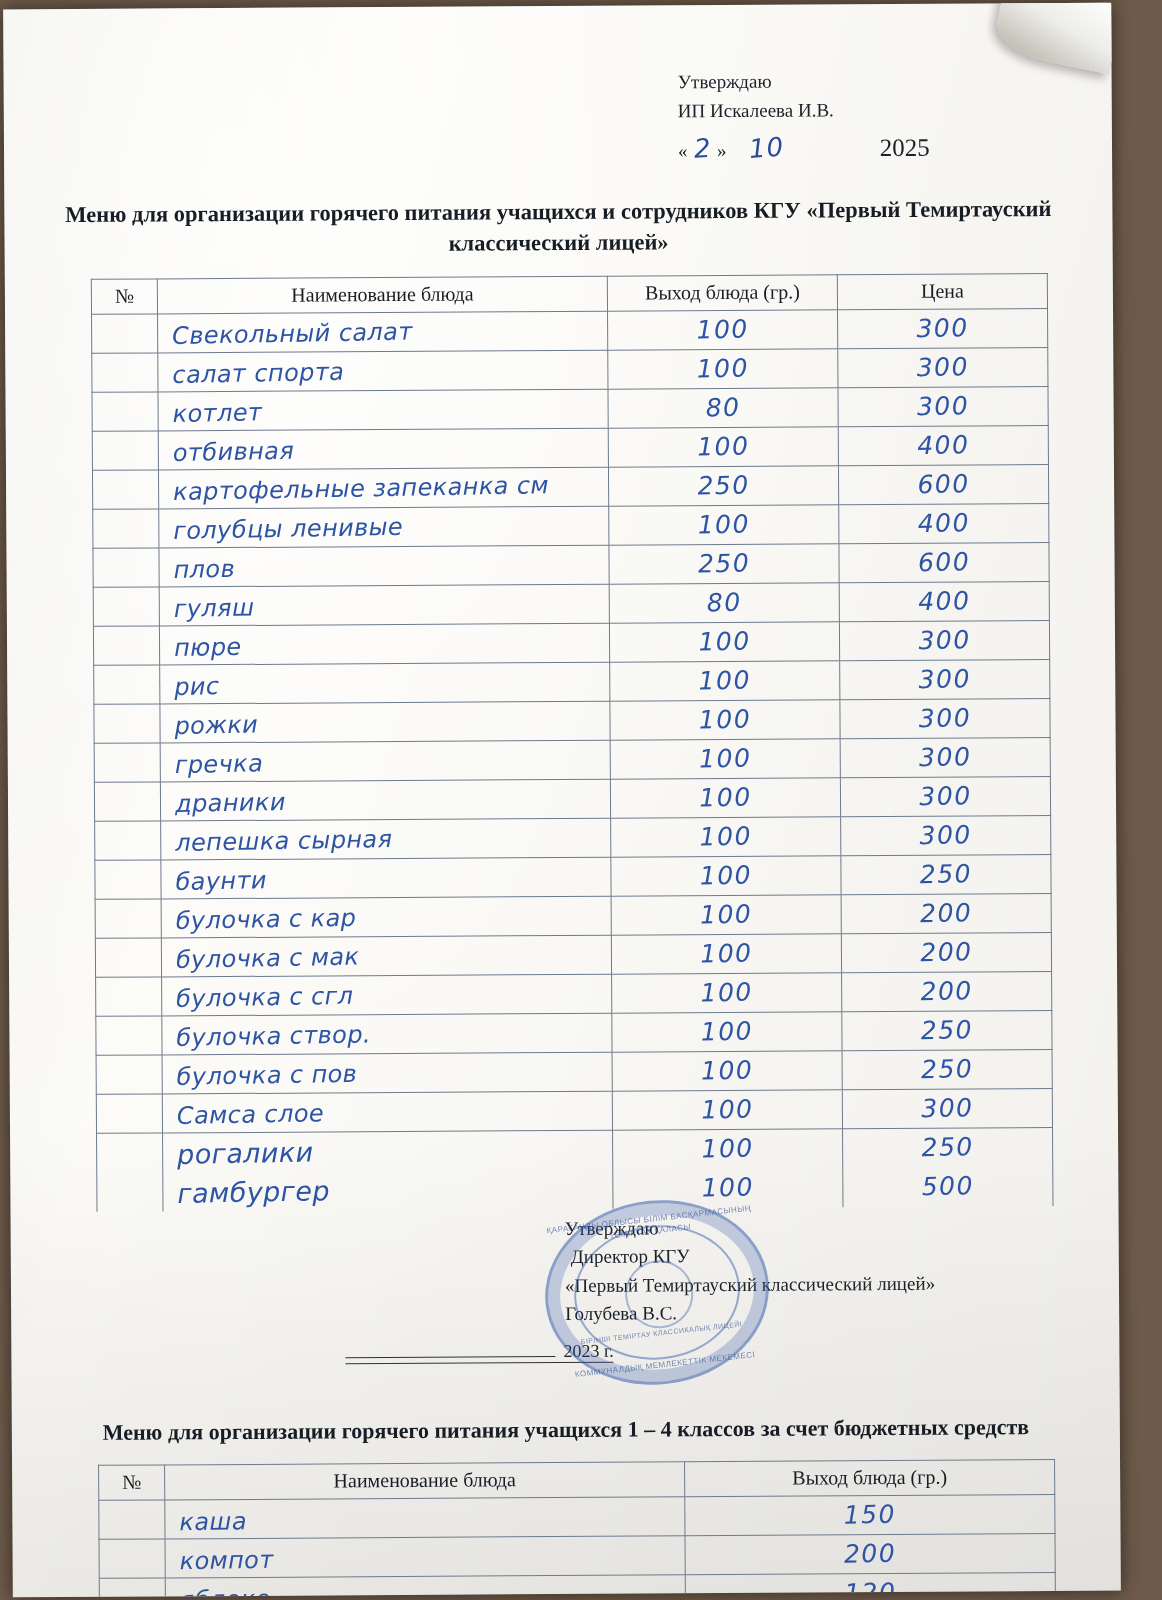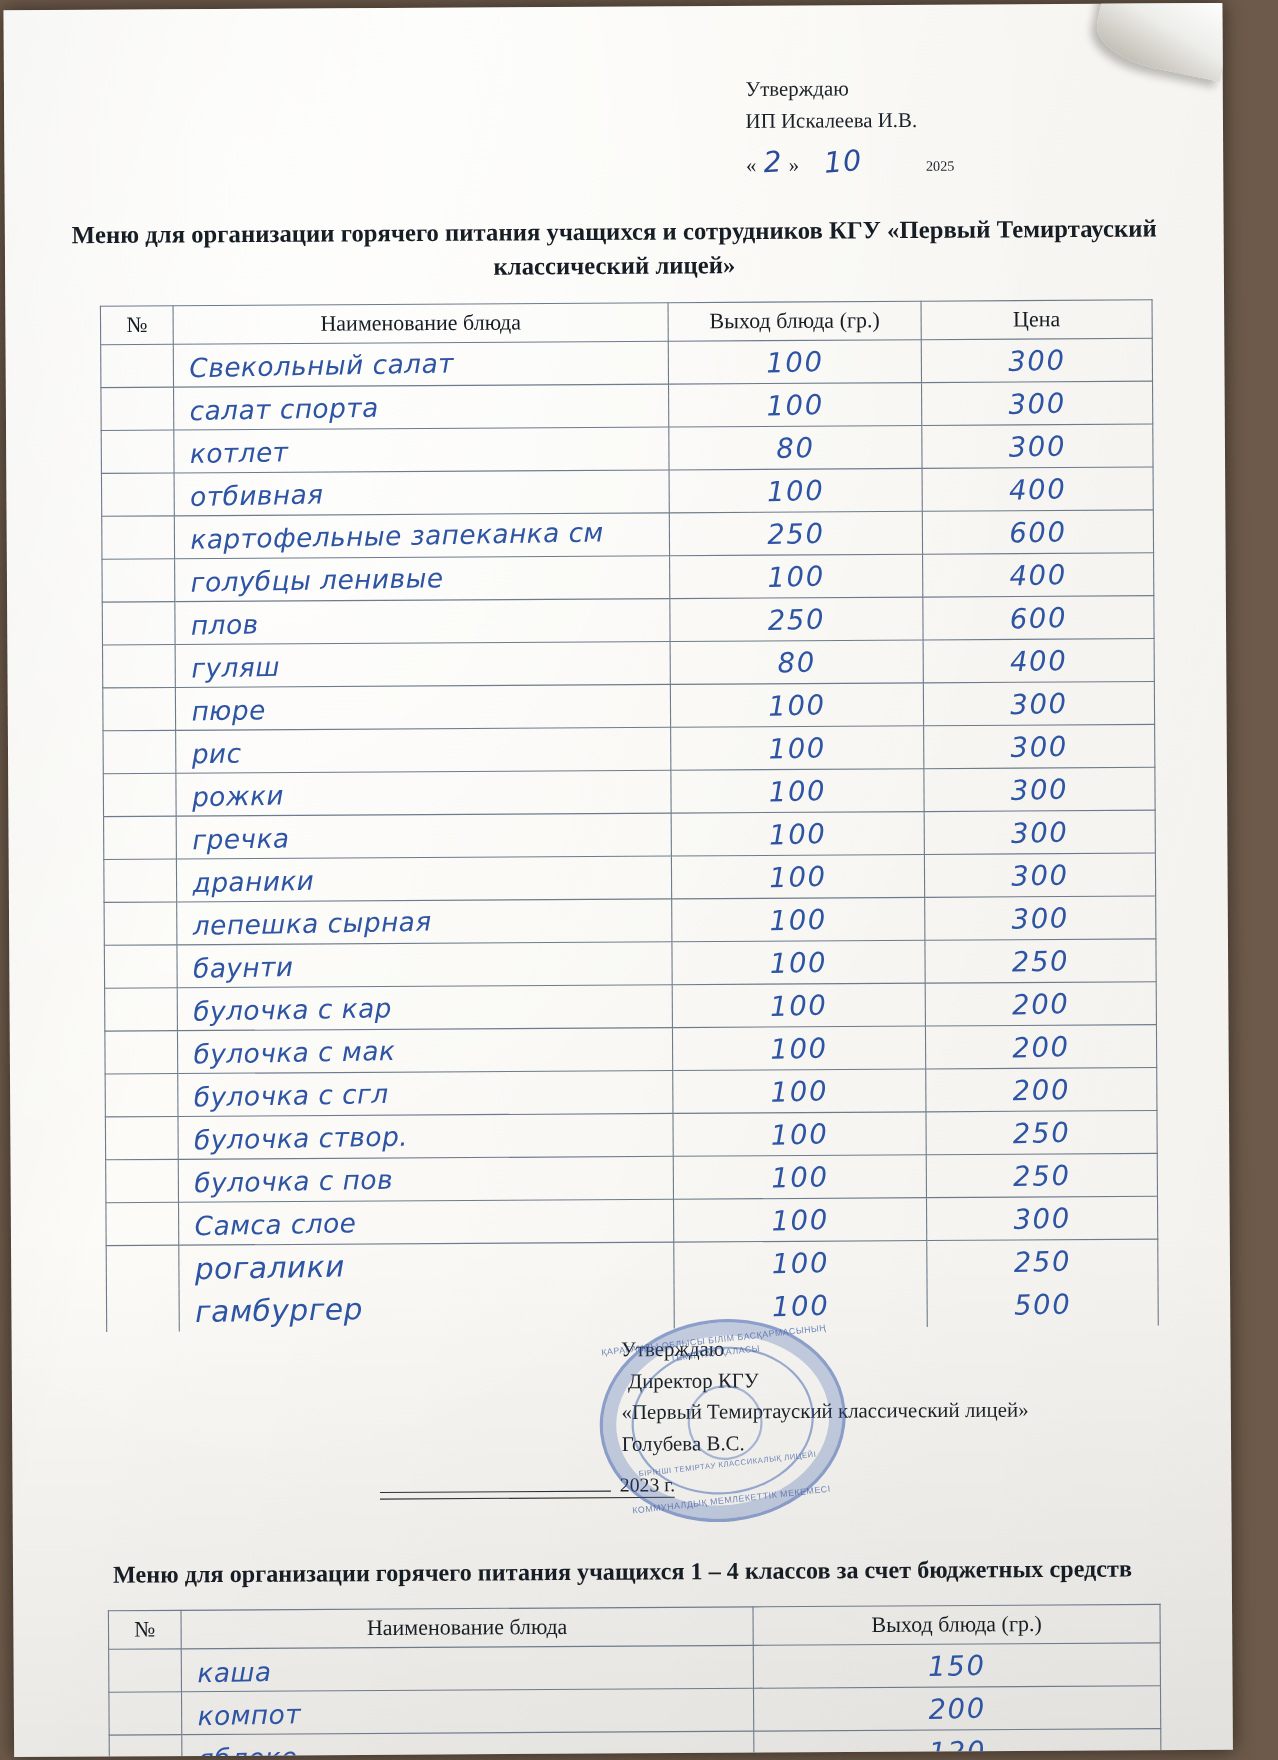--- a/index.html
+++ b/index.html
@@ -73,21 +73,21 @@
   .hand-date {
     font-family: "DejaVu Sans", sans-serif;
     font-style: italic;
     font-size: 26px;
     color: #2b4c9b;
     letter-spacing: 1px;
     transform: rotate(-3deg);
     display: inline-block;
   }
   .hand-date.d2 { margin-left: 16px; transform: rotate(-4deg); }
-  .approve .year { margin-left: 52px; font-size: 13px; }
+  .approve .year { margin-left: 90px; font-size: 25px; }
 
   .doc-title {
     margin: 26px 0 0 0;
     text-align: center;
     font-weight: bold;
     font-size: 22.5px;
     line-height: 1.38;
     color: #171d24;
     padding: 0 24px;
   }

